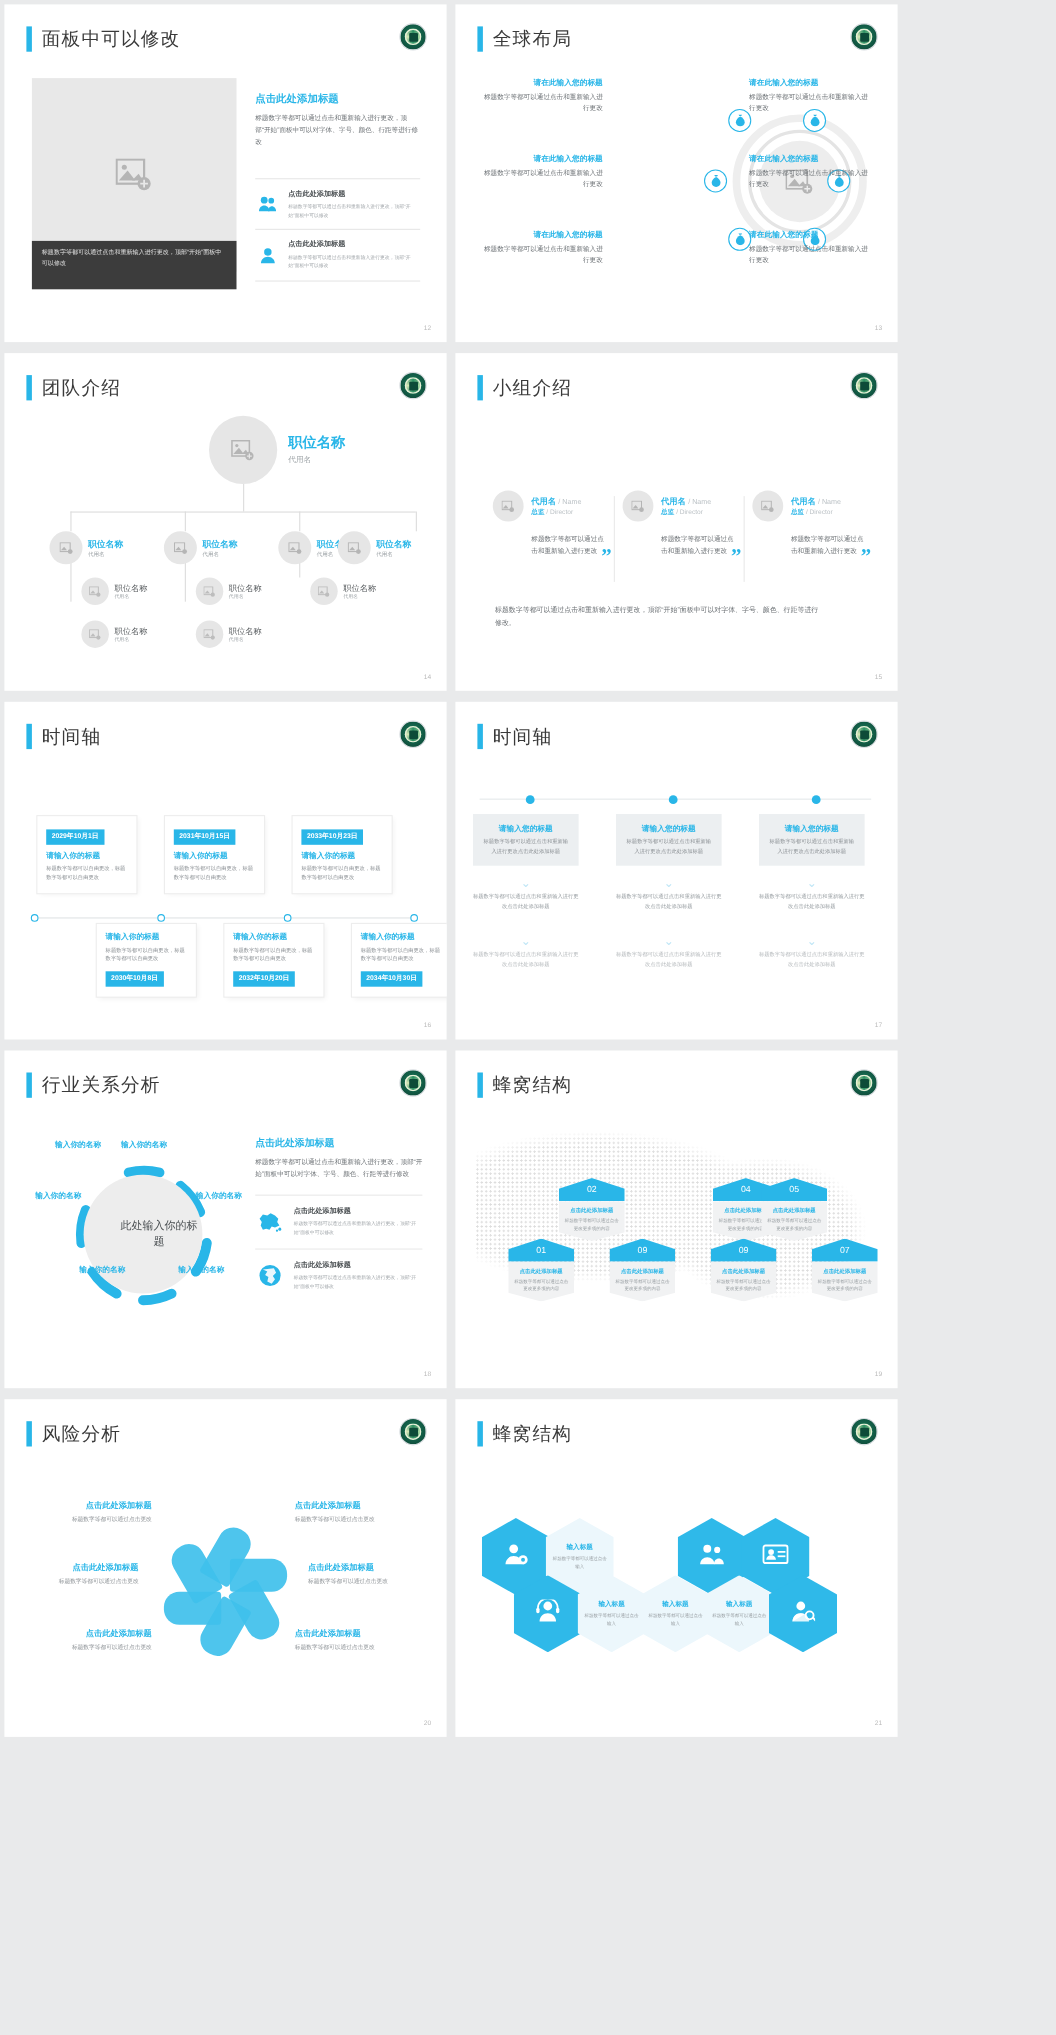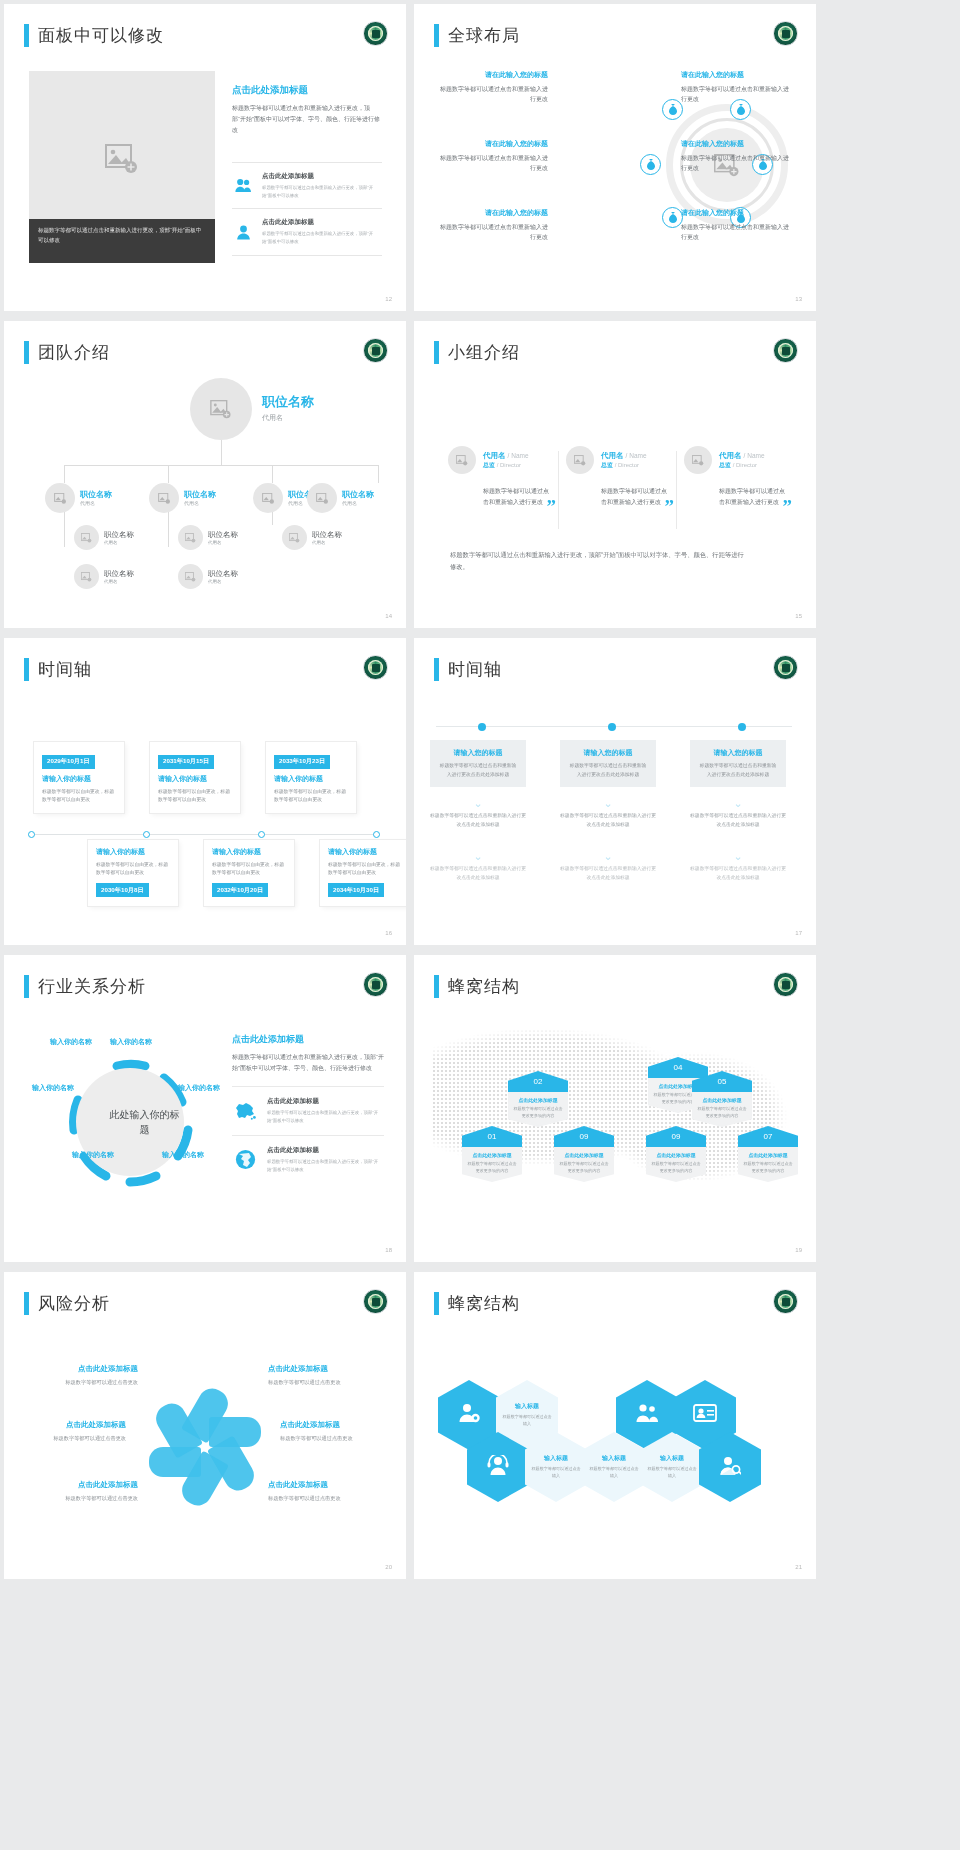--- a/index.html
+++ b/index.html
@@ -710,21 +710,21 @@
 
   <div class="s19-map"></div>
 
   <div class="pin" style="left:94px;top:95px;">
     <div class="cap">02</div>
     <div class="bd">
           <div class="bh">点击此处添加标题</div>
           <div class="bp">标题数字等都可以通过点击更改更多项的内容</div>
         </div>
   </div>
-  <div class="pin" style="left:186px;top:81px;padding-left:48px;">
+  <div class="pin" style="left:186px;top:95px;padding-left:48px;">
     <div class="cap">04</div>
     <div class="bd">
           <div class="bh">点击此处添加标题</div>
           <div class="bp">标题数字等都可以通过点击更改更多项的内容</div>
         </div>
   </div>
   <div class="pin" style="left:278px;top:95px;">
     <div class="cap">05</div>
     <div class="bd">
           <div class="bh">点击此处添加标题</div>

